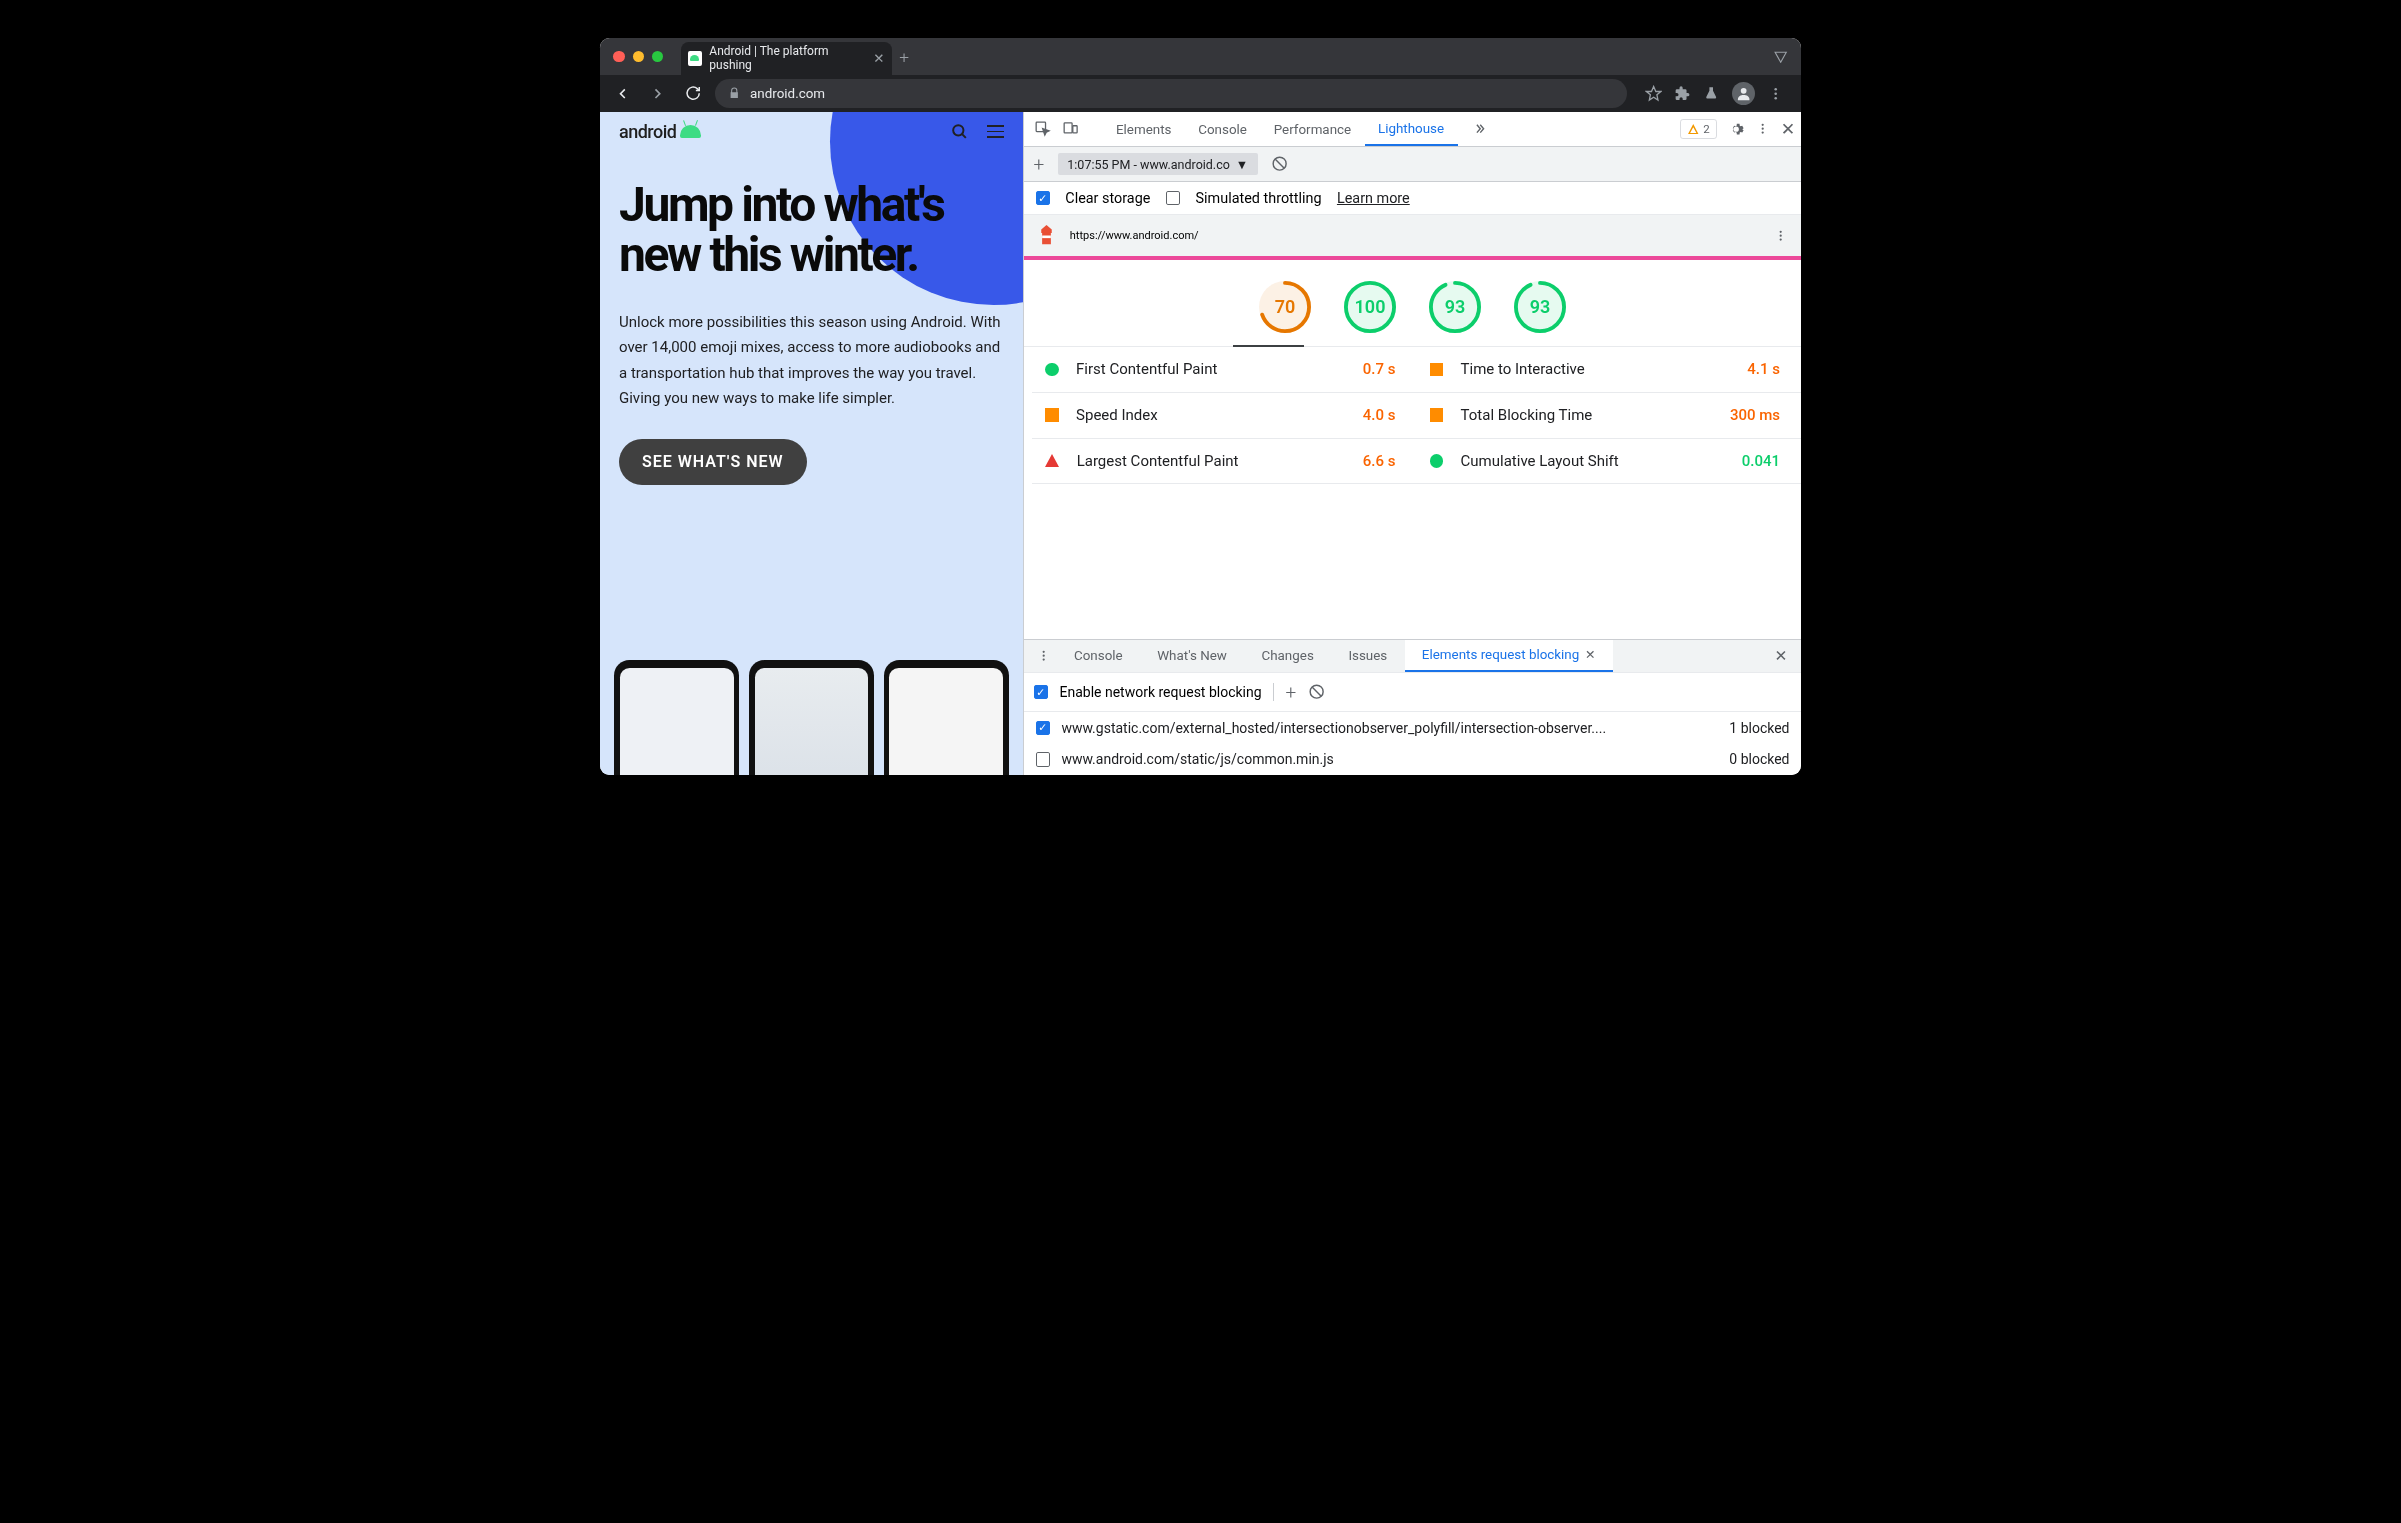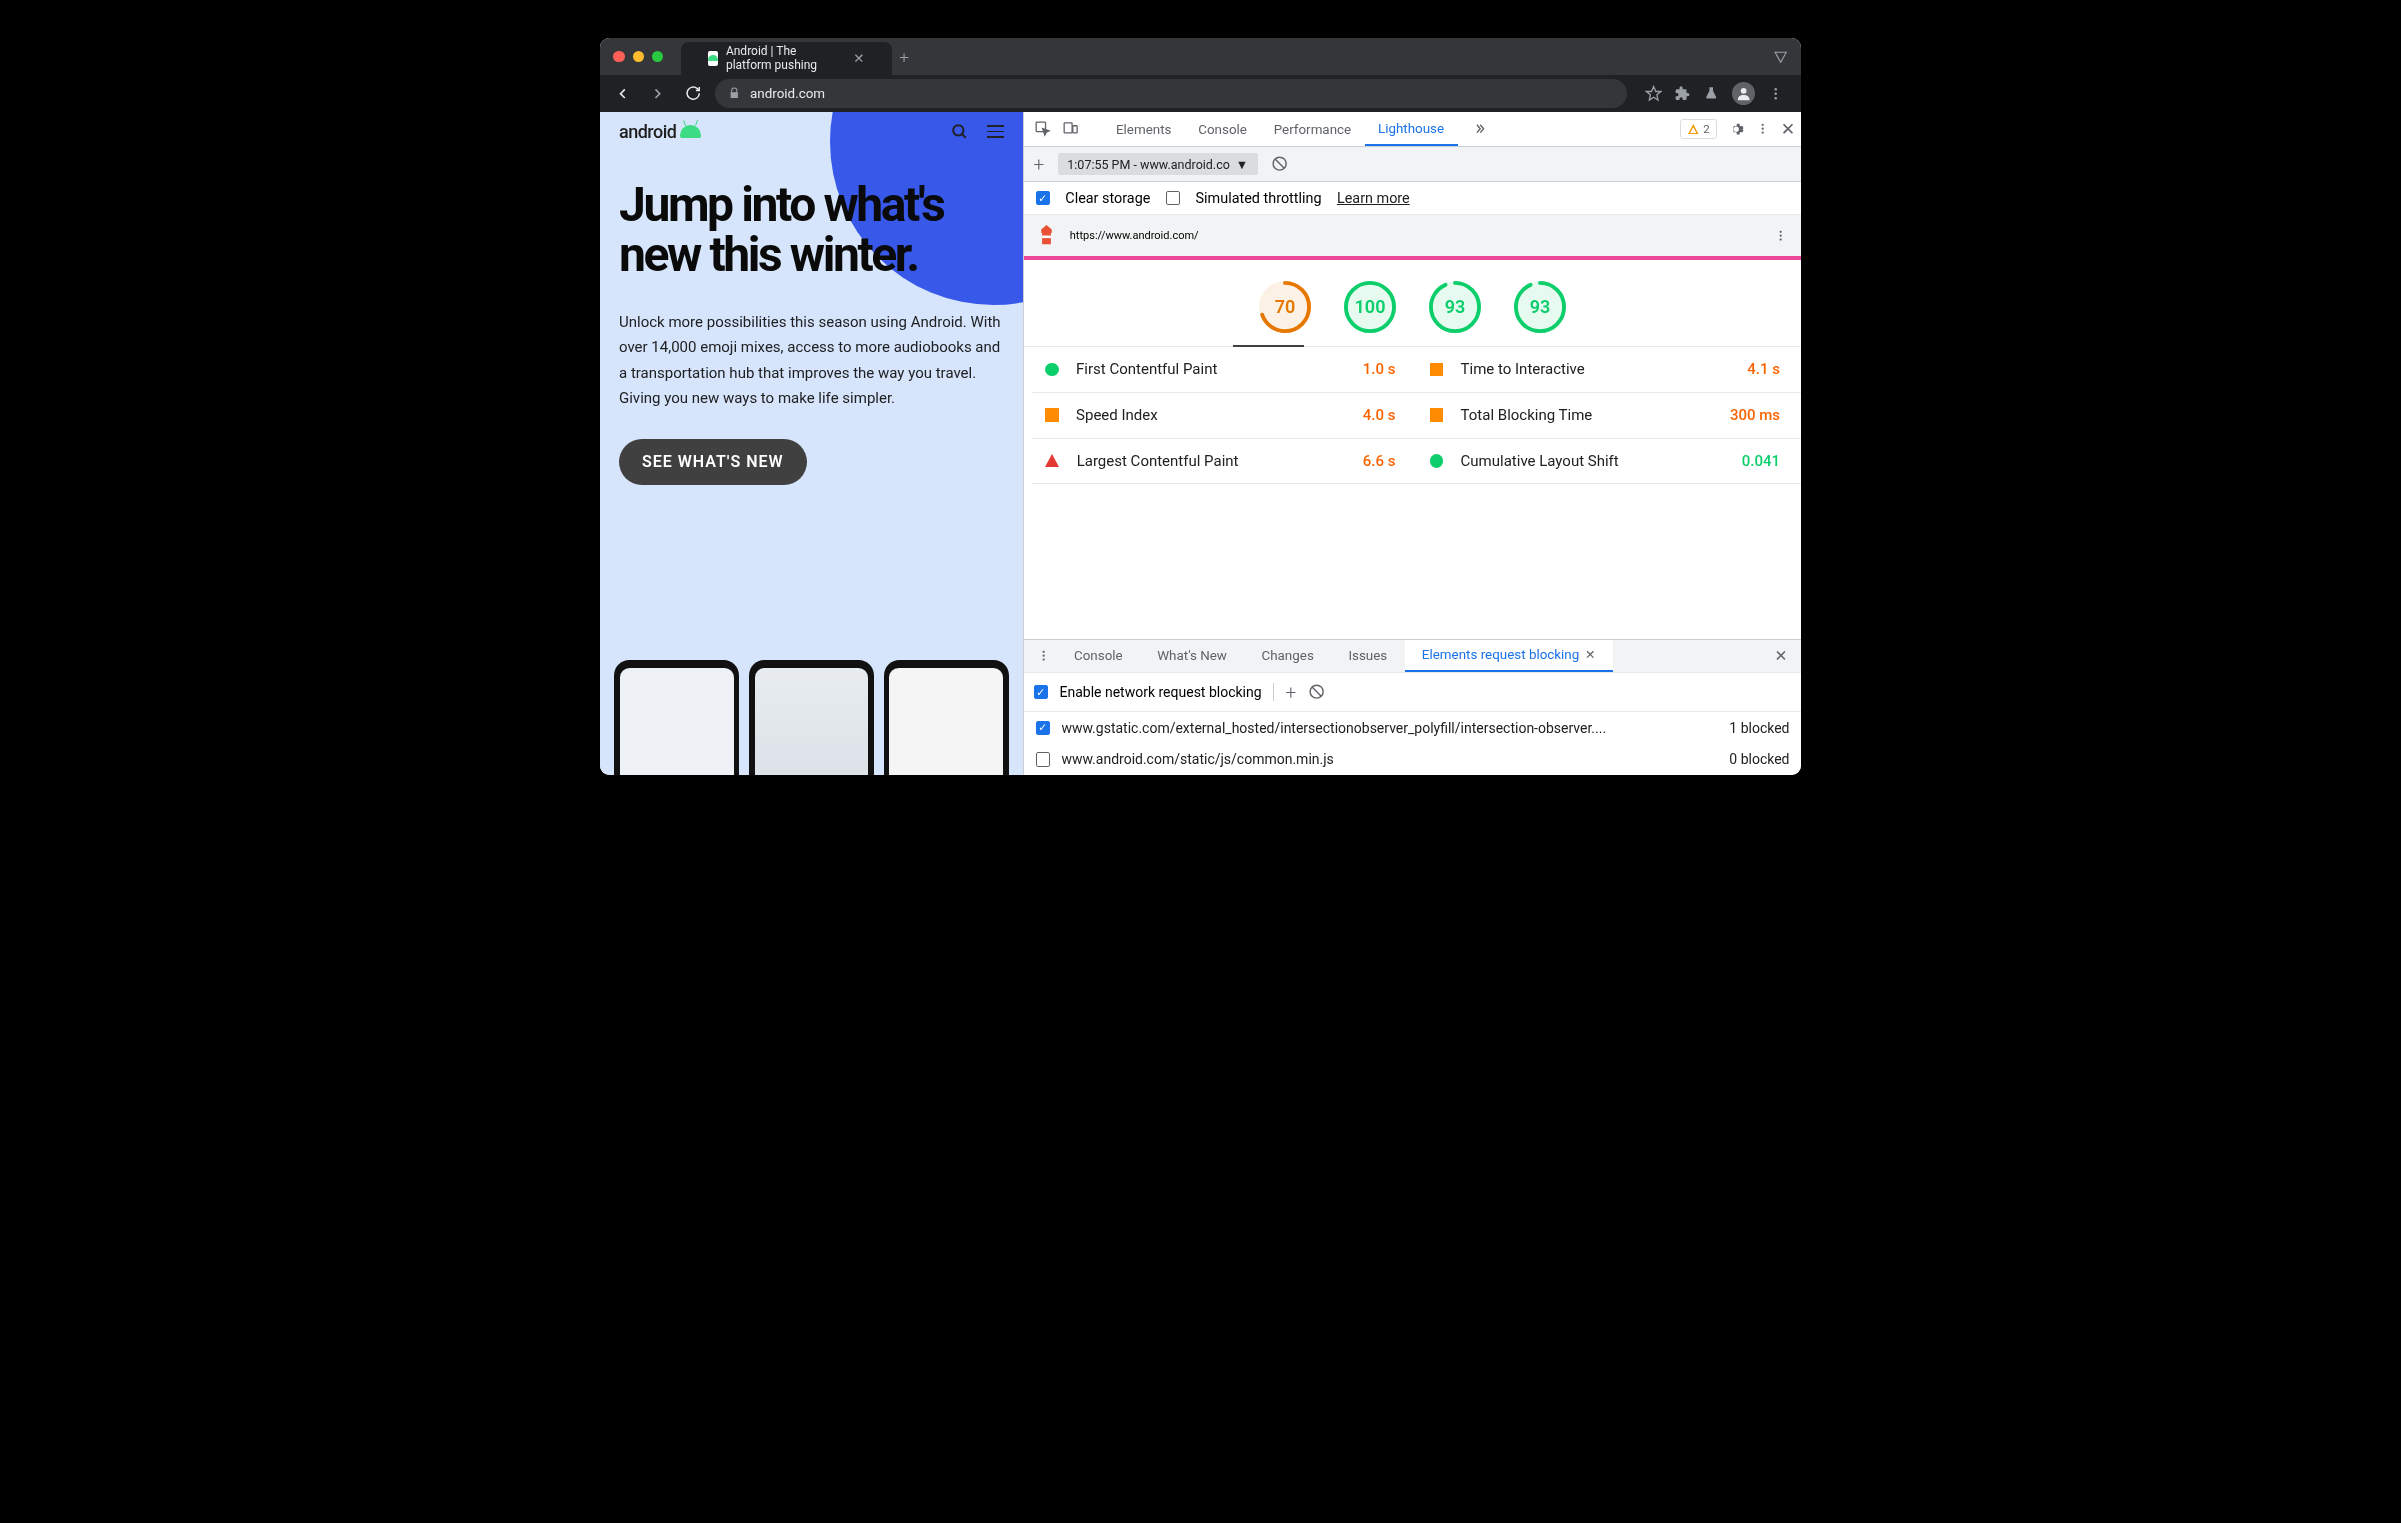--- a/index.html
+++ b/index.html
@@ -6,21 +6,21 @@
 body { background: #000; display: flex; justify-content: center; align-items: flex-start; min-height: 100vh; padding: 38px 0; }
 .window { width: 1201px; background: #fff; border-radius: 9.6px; overflow: hidden; box-shadow: 0 9.6px 38px rgba(0,0,0,0.5); }
 
 
 .titlebar { background: #35363a; height: 37px; display: flex; align-items: center; padding: 0 13.4px; }
 .traffic-lights { display: flex; gap: 7.7px; }
 .tl { width: 11.5px; height: 11.5px; border-radius: 50%; }
 .tl-close { background: #ff5f57; }
 .tl-min { background: #febc2e; }
 .tl-max { background: #28c840; }
-.tab { display: flex; align-items: center; background: #202124; height: 33px; margin-left: 17.3px; margin-top: 3.8px; padding: 0 27px; border-radius: 7.7px 7.7px 0 0; color: #e8eaed; font-size: 12px; gap: 7.7px; max-width: 211px; }
+.tab { display: flex; align-items: center; background: #202124; height: 33px; margin-left: 17.3px; margin-top: 3.8px; padding: 0 7px; border-radius: 7.7px 7.7px 0 0; color: #e8eaed; font-size: 12px; gap: 7.7px; max-width: 211px; }
 .tab-favicon { width: 15.4px; height: 15.4px; background: #fff; border-radius: 1.9px; display: flex; align-items: center; justify-content: center; }
 .tab-close { margin-left: 5.8px; color: #9aa0a6; font-size: 13.4px; }
 .tab-new { margin-left: 7.7px; color: #9aa0a6; font-size: 17.3px; font-weight: 300; }
 .titlebar-right { margin-left: auto; color: #9aa0a6; }
 
 
 .addressbar { background: #202124; height: 37px; display: flex; align-items: center; padding: 0 9.6px; gap: 8px; }
 .nav-btn { color: #9aa0a6; width: 27px; height: 27px; display: flex; align-items: center; justify-content: center; border-radius: 50%; }
 .nav-btn.enabled { color: #e8eaed; }
 .url-bar { flex: 1; background: #35363a; height: 29px; border-radius: 14.4px; display: flex; align-items: center; padding: 0 13.4px; color: #9aa0a6; font-size: 13.4px; gap: 9.6px; }
@@ -352,21 +352,21 @@
             </div>
           </div>
         <div class="score-underline"></div>
       </div>
 
       <div class="metrics">
         <div class="metric-col" id="metrics-left">
             <div class="metric">
       <div class="metric-marker mm-circle-green"></div>
       <span class="metric-name">First Contentful Paint</span>
-      <span class="metric-val orange">1.0 s</span>
+      <span class="metric-val orange">0.7 s</span>
             </div>
             <div class="metric">
       <div class="metric-marker mm-square-orange"></div>
       <span class="metric-name">Speed Index</span>
       <span class="metric-val orange">4.0 s</span>
             </div>
             <div class="metric">
       <div class="metric-marker mm-tri-red"></div>
       <span class="metric-name">Largest Contentful Paint</span>
       <span class="metric-val orange">6.6 s</span>

